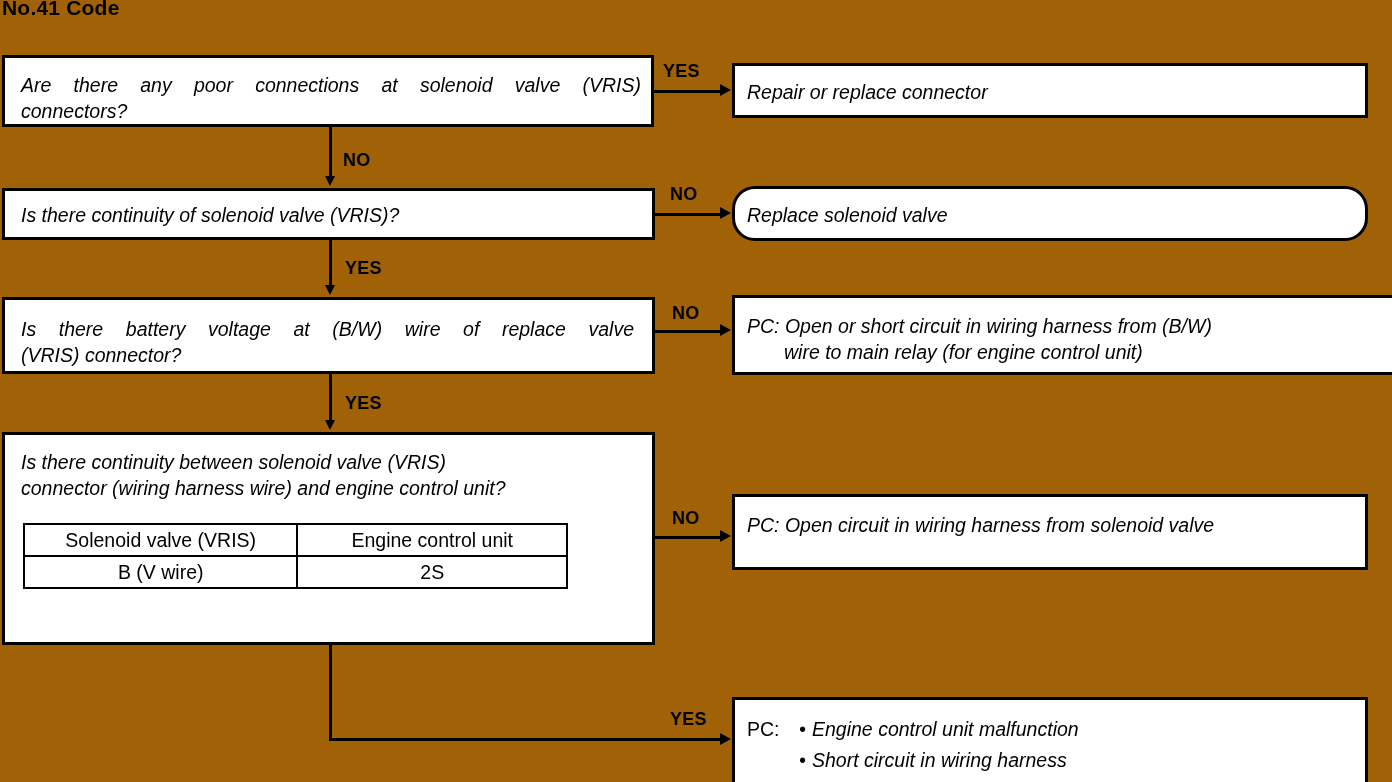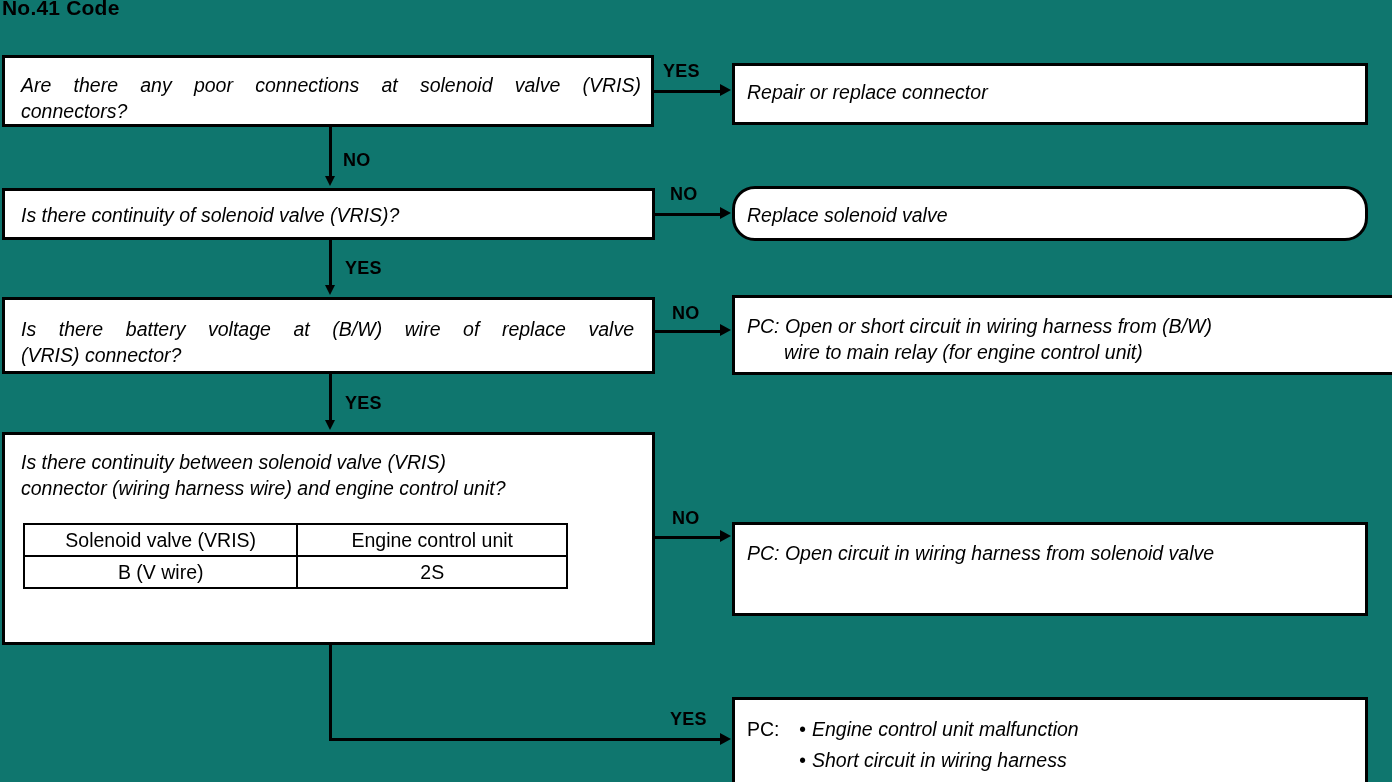--- a/index.html
+++ b/index.html
@@ -6,21 +6,21 @@
   body{
     font-family:"Liberation Sans", sans-serif;
     color:#000000;
     -webkit-font-smoothing:none;
   }
   #page{
     position:relative;
     width:1392px;
     height:782px;
     overflow:hidden;
-    background:#0f766e;
+    background:#a16207;
   }
   .title{
     position:absolute;
     left:2px; top:-4px;
     font-size:21px;
     font-weight:bold;
     letter-spacing:0.2px;
   }
   .box{
     position:absolute;
@@ -114,21 +114,21 @@
   <div class="title">No.41 Code</div>
 
   <div class="box" style="left:2px; top:55px; width:652px; height:72px;">
     <div class="box-text" style="left:16px; top:14px; width:620px;"><span class="justify-line">Are there any poor connections at solenoid valve (VRIS)</span><span>connectors?</span></div>
   </div>
 
   <div class="hline" style="left:654px; top:90px; width:68px;"></div>
   <div class="arrow-right" style="left:720px; top:84px;"></div>
   <div class="label" style="left:663px; top:61px;">YES</div>
 
-  <div class="box" style="left:732px; top:63px; width:636px; height:62px;">
+  <div class="box" style="left:732px; top:63px; width:636px; height:55px;">
     <div class="box-text" style="left:12px; top:13px;"><span class="pc-line">Repair or replace connector</span></div>
   </div>
 
   <div class="vline" style="left:329px; top:127px; height:50px;"></div>
   <div class="arrow-down" style="left:325px; top:176px;"></div>
   <div class="label" style="left:343px; top:150px;">NO</div>
 
   <div class="box" style="left:2px; top:188px; width:653px; height:52px;">
     <div class="box-text" style="left:16px; top:11px;"><span>Is there continuity of solenoid valve (VRIS)?</span></div>
   </div>
@@ -175,21 +175,21 @@
           <td>2S</td>
         </tr>
       </tbody>
     </table>
   </div>
 
   <div class="hline" style="left:655px; top:536px; width:67px;"></div>
   <div class="arrow-right" style="left:720px; top:530px;"></div>
   <div class="label" style="left:672px; top:508px;">NO</div>
 
-  <div class="box" style="left:732px; top:522px; width:636px; height:94px;">
+  <div class="box" style="left:732px; top:494px; width:636px; height:76px;">
     <div class="box-text" style="left:12px; top:15px; width:600px;"><span class="pc-line">PC: Open circuit in wiring harness from solenoid valve</span></div>
   </div>
 
   <div class="vline" style="left:329px; top:645px; height:96px;"></div>
   <div class="hline" style="left:329px; top:738px; width:393px;"></div>
   <div class="arrow-right" style="left:720px; top:733px;"></div>
   <div class="label" style="left:670px; top:709px;">YES</div>
 
   <div class="box" style="left:732px; top:697px; width:636px; height:92px;">
     <div class="bullet-wrap" style="left:12px; top:14px;">

